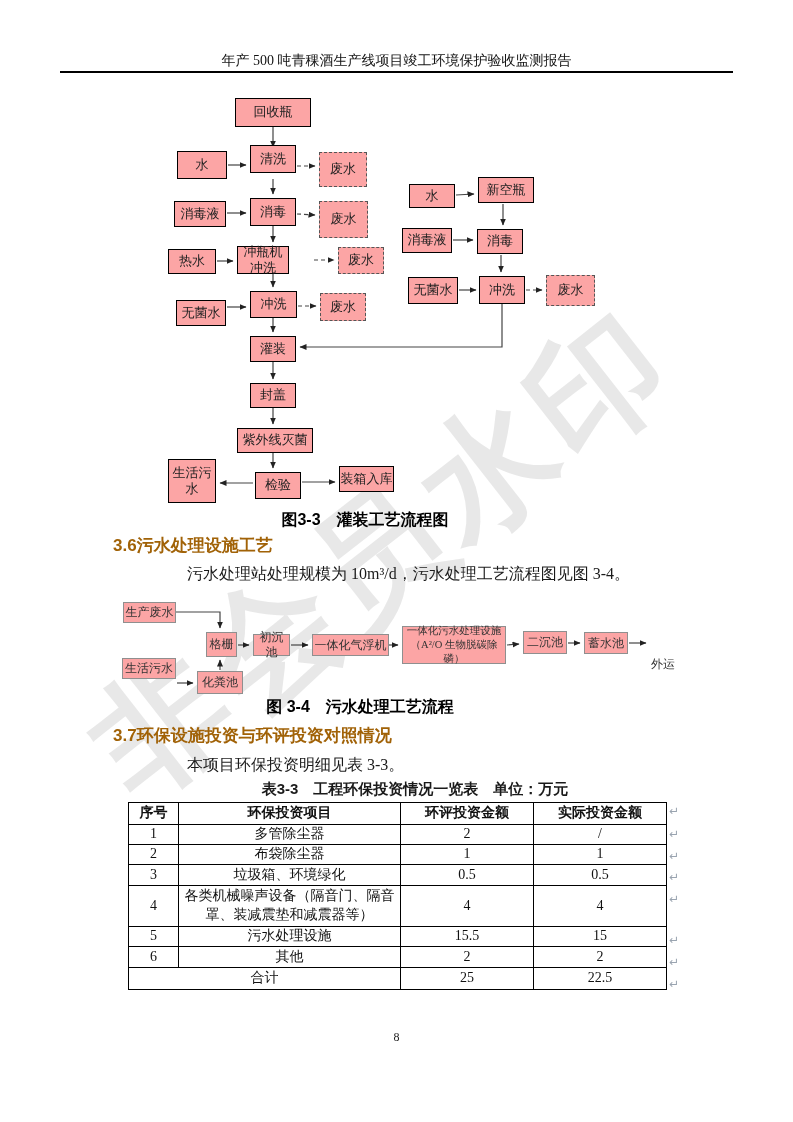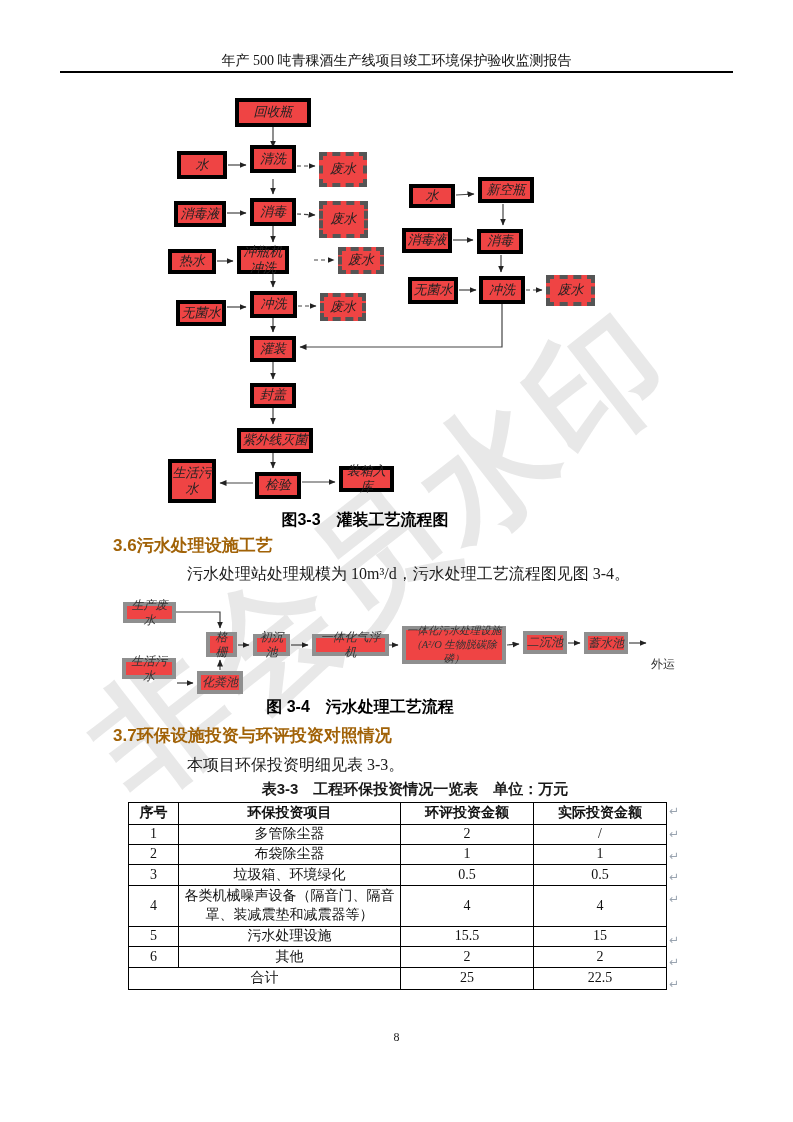--- a/index.html
+++ b/index.html
@@ -13,25 +13,24 @@
     position:absolute; left:382px; top:555px;
     transform:translate(-50%,-50%) rotate(-38deg);
     font-size:132px; letter-spacing:6px; white-space:nowrap;
     color:rgba(150,150,150,0.22); z-index:1;
     font-family:"Liberation Sans",sans-serif; font-weight:bold;
   }
   .hdr-title { top:52px; left:0; width:793px; text-align:center; font-size:14px; color:#111; z-index:3; }
   .hdr-rule  { top:71px; left:60px; width:673px; height:2px; background:#000; z-index:3; }
   svg.conn { position:absolute; left:0; top:0; z-index:2; pointer-events:none; }
   .nb {
-    position:absolute; box-sizing:border-box; background:#ef4444;
-    border:4px solid #000000; display:flex; align-items:center; justify-content:center;
+    position:absolute; box-sizing:border-box; background:#fca5a5;
+    border:1px solid #000000; display:flex; align-items:center; justify-content:center;
     font-size:13px; line-height:1.25; text-align:center; color:#222; z-index:3;
     font-family:"Liberation Serif","DejaVu Serif",serif;
-    font-style:italic;
   }
   .nb.dashed { border-style:dashed; border-color:#555; }
   .nb.g { border-color:#8f8f8f; color:#333; font-size:12px; }
   .nb.multi { flex-direction:column; font-size:10.5px; line-height:1.35; }
   .plain-label { position:absolute; z-index:3; font-size:12px; color:#333; }
   .fig-caption { position:absolute; text-align:center; font-weight:bold; font-size:16px; color:#000;
     font-family:"Liberation Sans","DejaVu Sans",sans-serif; z-index:3; }
   .sec-heading { position:absolute; font-weight:bold; font-size:17px; color:#a16207;
     font-family:"Liberation Sans","DejaVu Sans",sans-serif; z-index:3; }
   .body-para { position:absolute; font-size:16px; color:#1a1a1a; z-index:3;margin-left:42px; }

